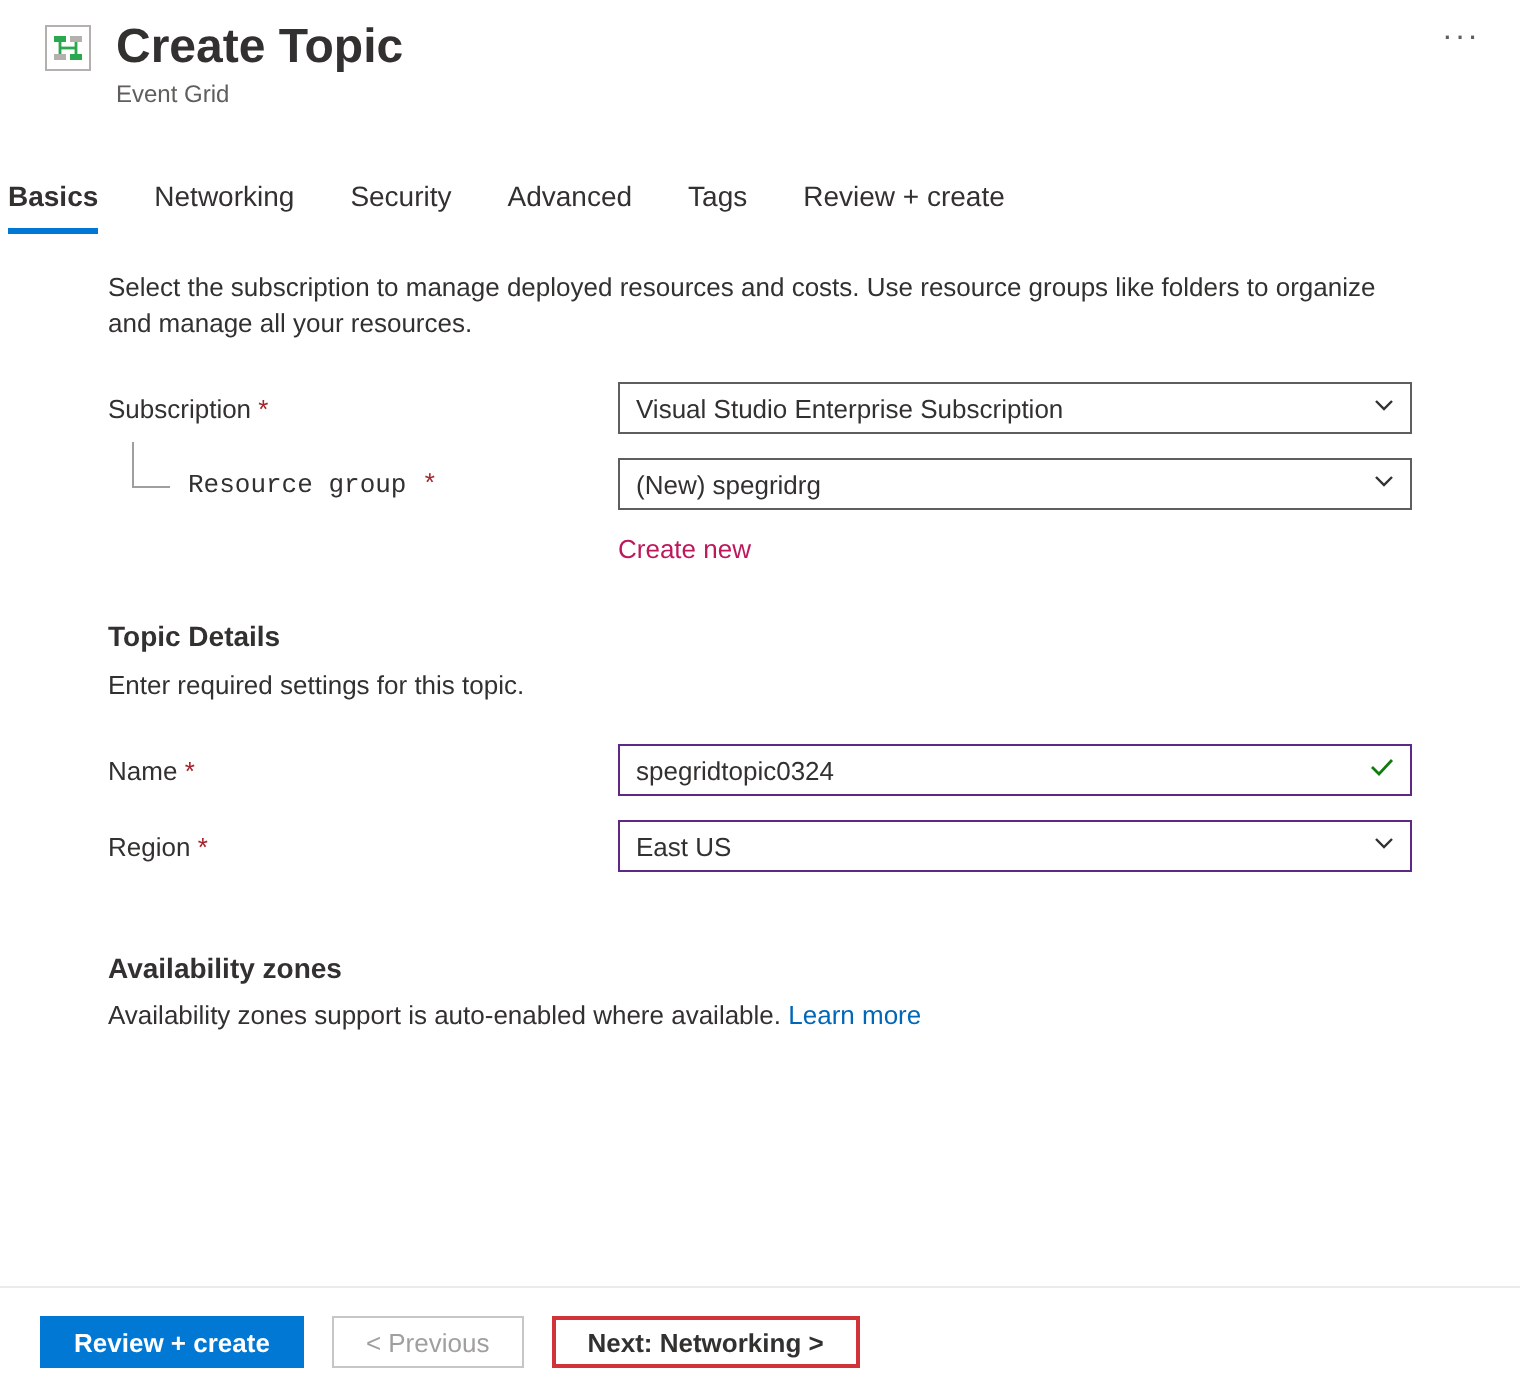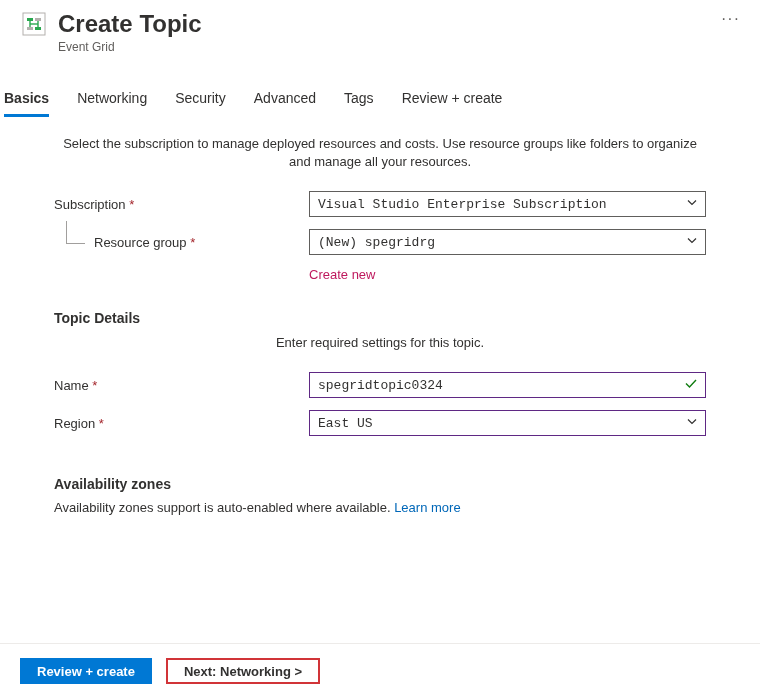--- a/index.html
+++ b/index.html
@@ -68,36 +68,36 @@
     font-size: 14px;
     font-weight: 700;
     margin: 14px 0 8px 0;
     color: #323130;
   }
   .desc {
     font-size: 13px;
     color: #323130;
     line-height: 18px;
     margin-bottom: 20px;
-    text-align: center;
   }
 
   .field-row {
     display: flex;
     align-items: center;
     margin-bottom: 12px;
   }
   .field-label {
     flex: 0 0 255px;
     font-size: 13px;
     color: #323130;
   }
   .field-label.indent {
     padding-left: 40px;
     position: relative;
+    font-family: Liberation Mono, monospace;
   }
   .field-label.indent::before {
     content: "";
     position: absolute;
     left: 12px;
     top: -14px;
     width: 18px;
     height: 22px;
     border-left: 1px solid #a19f9d;
     border-bottom: 1px solid #a19f9d;
@@ -105,21 +105,21 @@
   .req { color: #a4262c; }
 
   .control { flex: 1; max-width: 432px; position: relative; }
   .select, .input {
     width: 100%;
     height: 26px;
     border: 1px solid #605e5c;
     background: #fff;
     padding: 0 26px 0 8px;
     font-size: 13px;
-    font-family: Liberation Mono, monospace;
+    font-family: Liberation Sans, sans-serif;
     color: #323130;
     display: flex;
     align-items: center;
     cursor: pointer;
   }
   .select.name-field, .input.name-field {
     border: 1px solid #5f2884;
   }
   .chevron {
     position: absolute;
@@ -290,14 +290,15 @@
 
   <h3 class="section" style="margin-top:40px">Availability zones</h3>
   <div class="avail-text">
     <span>Availability zones support is auto-enabled where available. </span><span class="learn-more">Learn more</span>
   </div>
 
 </div>
 
 <div class="footer">
   <button class="btn primary">Review + create</button>
+  <button class="btn disabled">&lt; Previous</button>
   <button class="btn highlight">Next: Networking &gt;</button>
 </div>
 
 </body></html>

